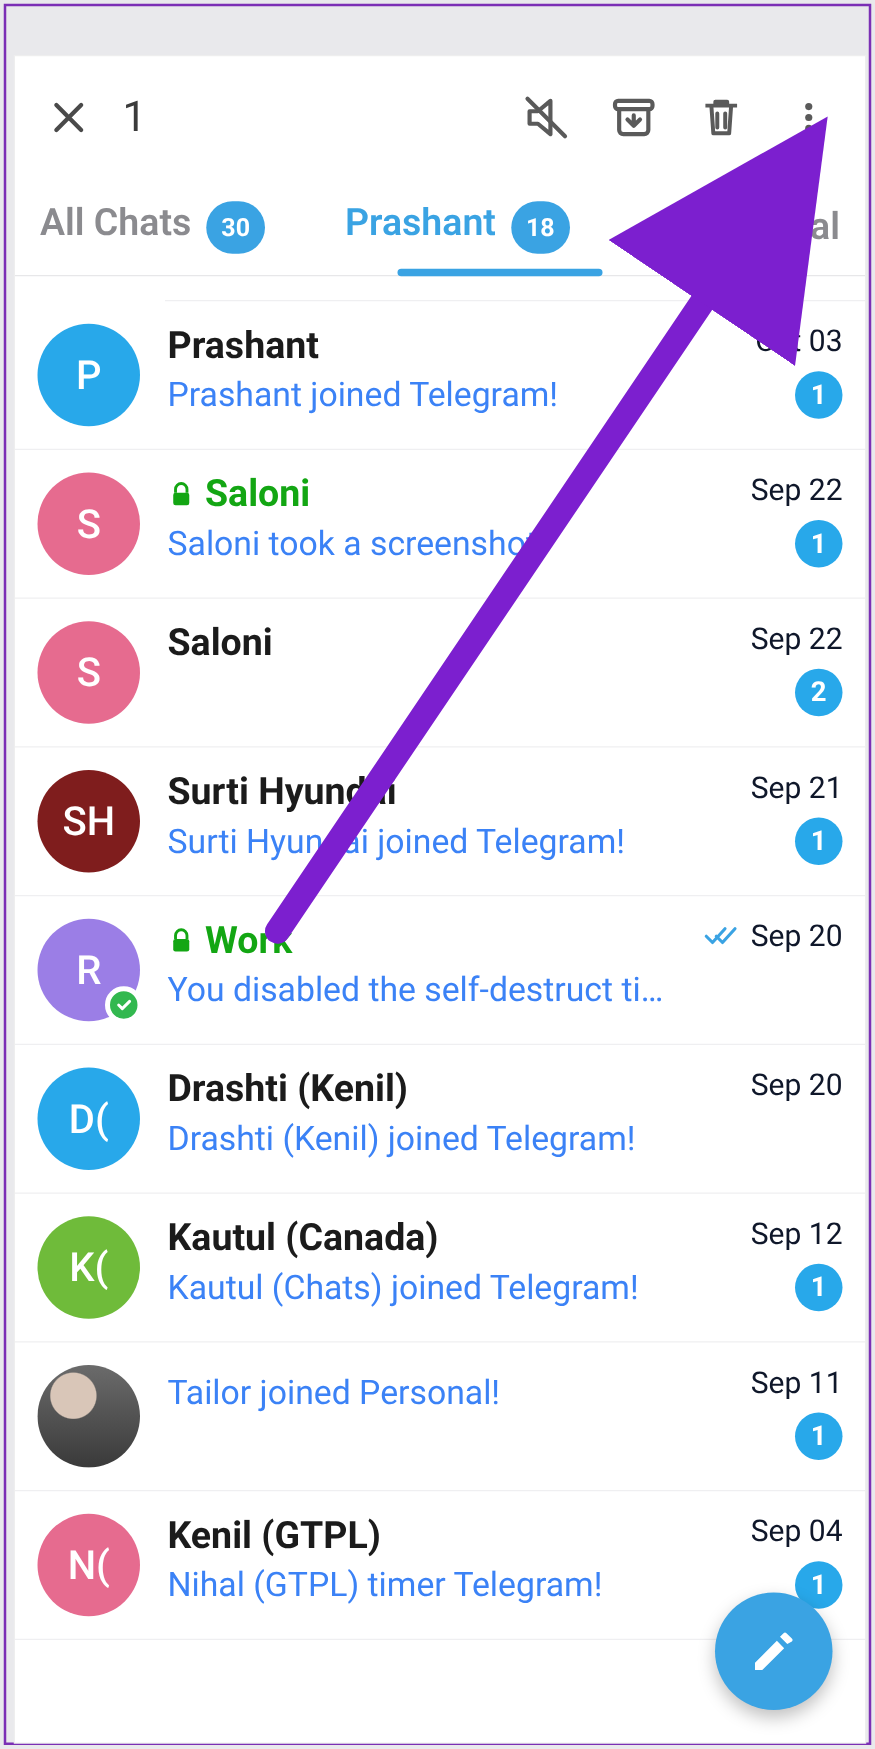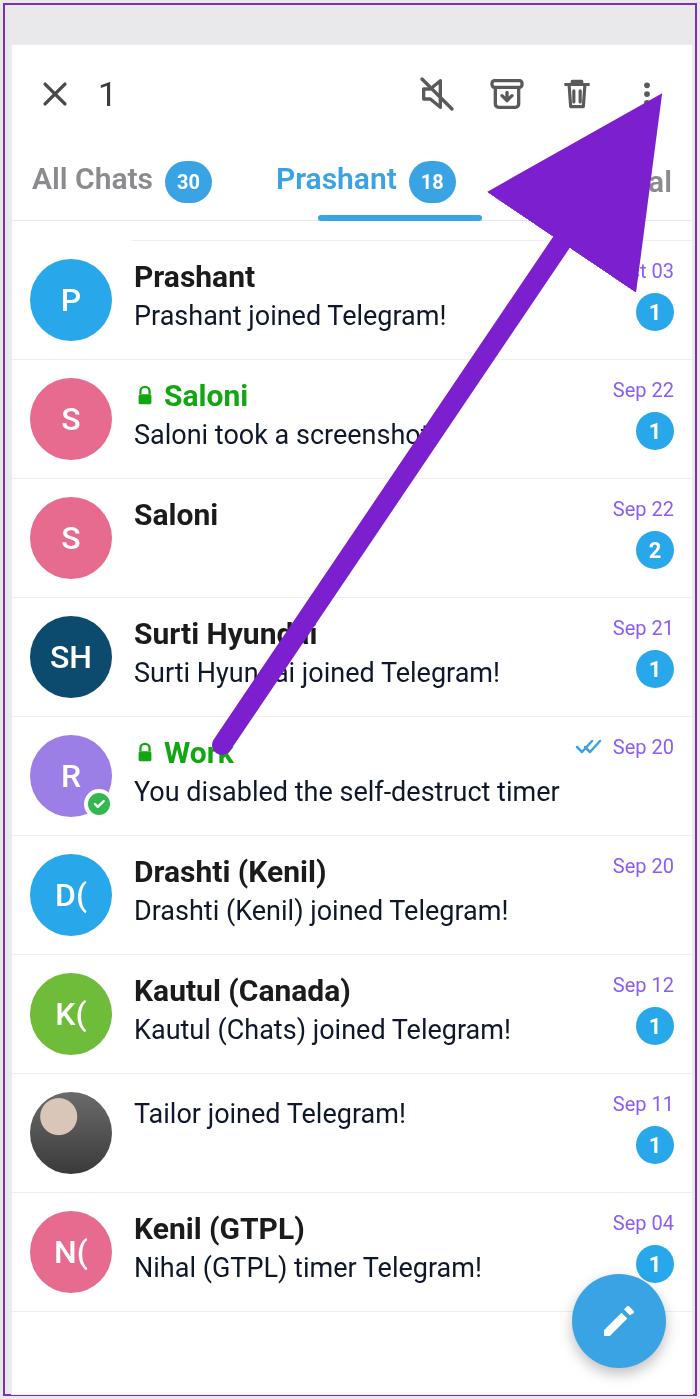--- a/index.html
+++ b/index.html
@@ -55,24 +55,24 @@
     position:absolute; right:-2px; bottom:-2px; width:30px; height:30px;
     border-radius:50%; background:#32b84f; border:4px solid #fff;
     display:flex; align-items:center; justify-content:center;
   }
   .avatar .online svg { width:14px; height:14px; }
   .mid { flex:1; min-width:0; }
   .name-line { display:flex; align-items:center; gap:8px; }
   .name { font-size:30px; font-weight:700; color:#1b1b1b; }
   .name.secret { color:#13a613; }
   .lock { color:#13a613; }
-  .msg { font-size:27px; color:#0f172a; margin-top:6px; white-space:nowrap; overflow:hidden; text-overflow:ellipsis;}
+  .msg { font-size:27px; color:#3b82f6; margin-top:6px; white-space:nowrap; overflow:hidden; text-overflow:ellipsis;}
   .msg .emoji { font-size:26px; margin-right:6px; }
   .meta { text-align:right; flex:0 0 auto; margin-left:10px; display:flex; flex-direction:column; align-items:flex-end; gap:10px;}
-  .date { font-size:20px; color:#8b5cf6; display:flex; align-items:center; gap:8px;}
+  .date { font-size:24px; color:#0f172a; display:flex; align-items:center; gap:8px;}
   .checks { color:#3aa3e3; }
   .unread {
     min-width:38px; height:38px; border-radius:19px; background:#28a8ea;
     color:#fff; font-size:22px; font-weight:700; display:flex; align-items:center; justify-content:center;
     padding:0 10px;
   }
   
   .fab {
     position:absolute; right:26px; bottom:26px; width:94px; height:94px; border-radius:50%;
     background:#3aa3e3; box-shadow:0 6px 14px rgba(0,0,0,.25);
@@ -190,21 +190,21 @@
             </div>
           </div>
           <div class="meta">
             <div class="date">
               <span>Sep 22</span>
             </div>
             <div class="unread">2</div>
           </div>
         </div>
         <div class="row">
-          <div class="avatar" style="background: #0c4a6e;">SH</div>
+          <div class="avatar" style="background: #7f1d1d;">SH</div>
           <div class="mid">
             <div class="name-line">
               <span class="name">Surti Hyundai</span>
             </div>
             <div class="msg"><span>Surti Hyundai joined Telegram!</span></div>
           </div>
           <div class="meta">
             <div class="date">
               <span>Sep 21</span>
             </div>
@@ -266,21 +266,21 @@
           <div class="meta">
             <div class="date">
               <span>Sep 12</span>
             </div>
             <div class="unread">1</div>
           </div>
         </div>
         <div class="row">
           <div class="avatar photo"></div>
           <div class="mid">
-            <div class="msg"><span>Tailor joined Telegram!</span></div>
+            <div class="msg"><span>Tailor joined Personal!</span></div>
           </div>
           <div class="meta">
             <div class="date">
               <span>Sep 11</span>
             </div>
             <div class="unread">1</div>
           </div>
         </div>
         <div class="row">
           <div class="avatar" style="background: rgb(230, 107, 143);">N(</div>

